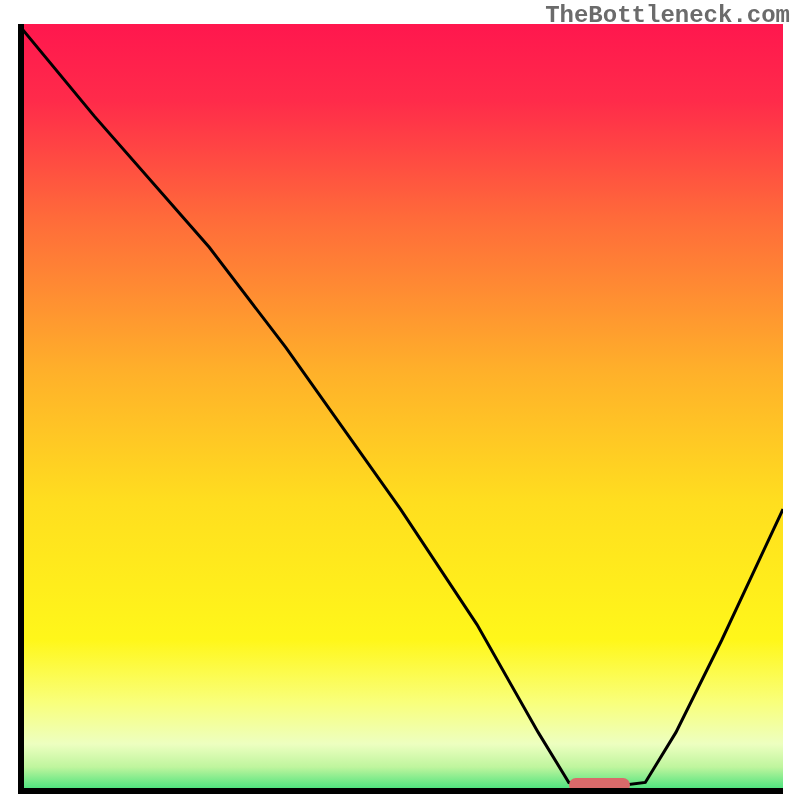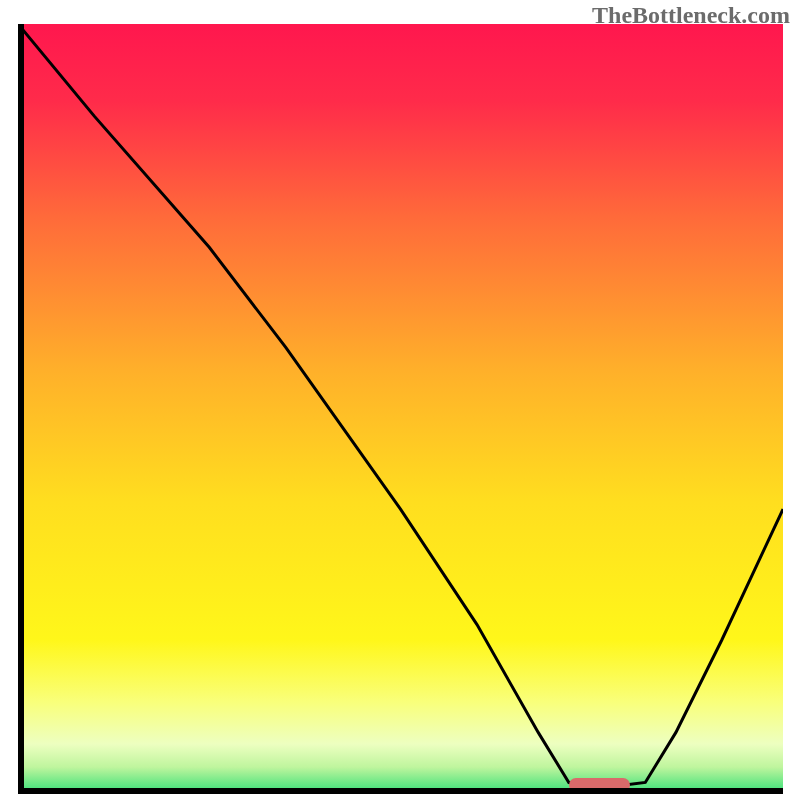--- a/index.html
+++ b/index.html
@@ -2,21 +2,21 @@
 <html><head>
 <meta charset="utf-8">
 <style>
   * { margin: 0; padding: 0; box-sizing: border-box; }
   html, body { width: 800px; height: 800px; overflow: hidden; background: #fff; }
   .container { position: relative; width: 800px; height: 800px; }
   .watermark {
     position: absolute;
     top: 2px;
     right: 10px;
-    font-family: Liberation Serif, serif;
+    font-family: Liberation Mono, monospace;
     font-size: 24px;
     font-weight: bold;
     color: #6b6b6b;
     z-index: 10;
   }
   .plot {
     position: absolute;
     top: 24px;
     left: 18px;
     width: 765px;

